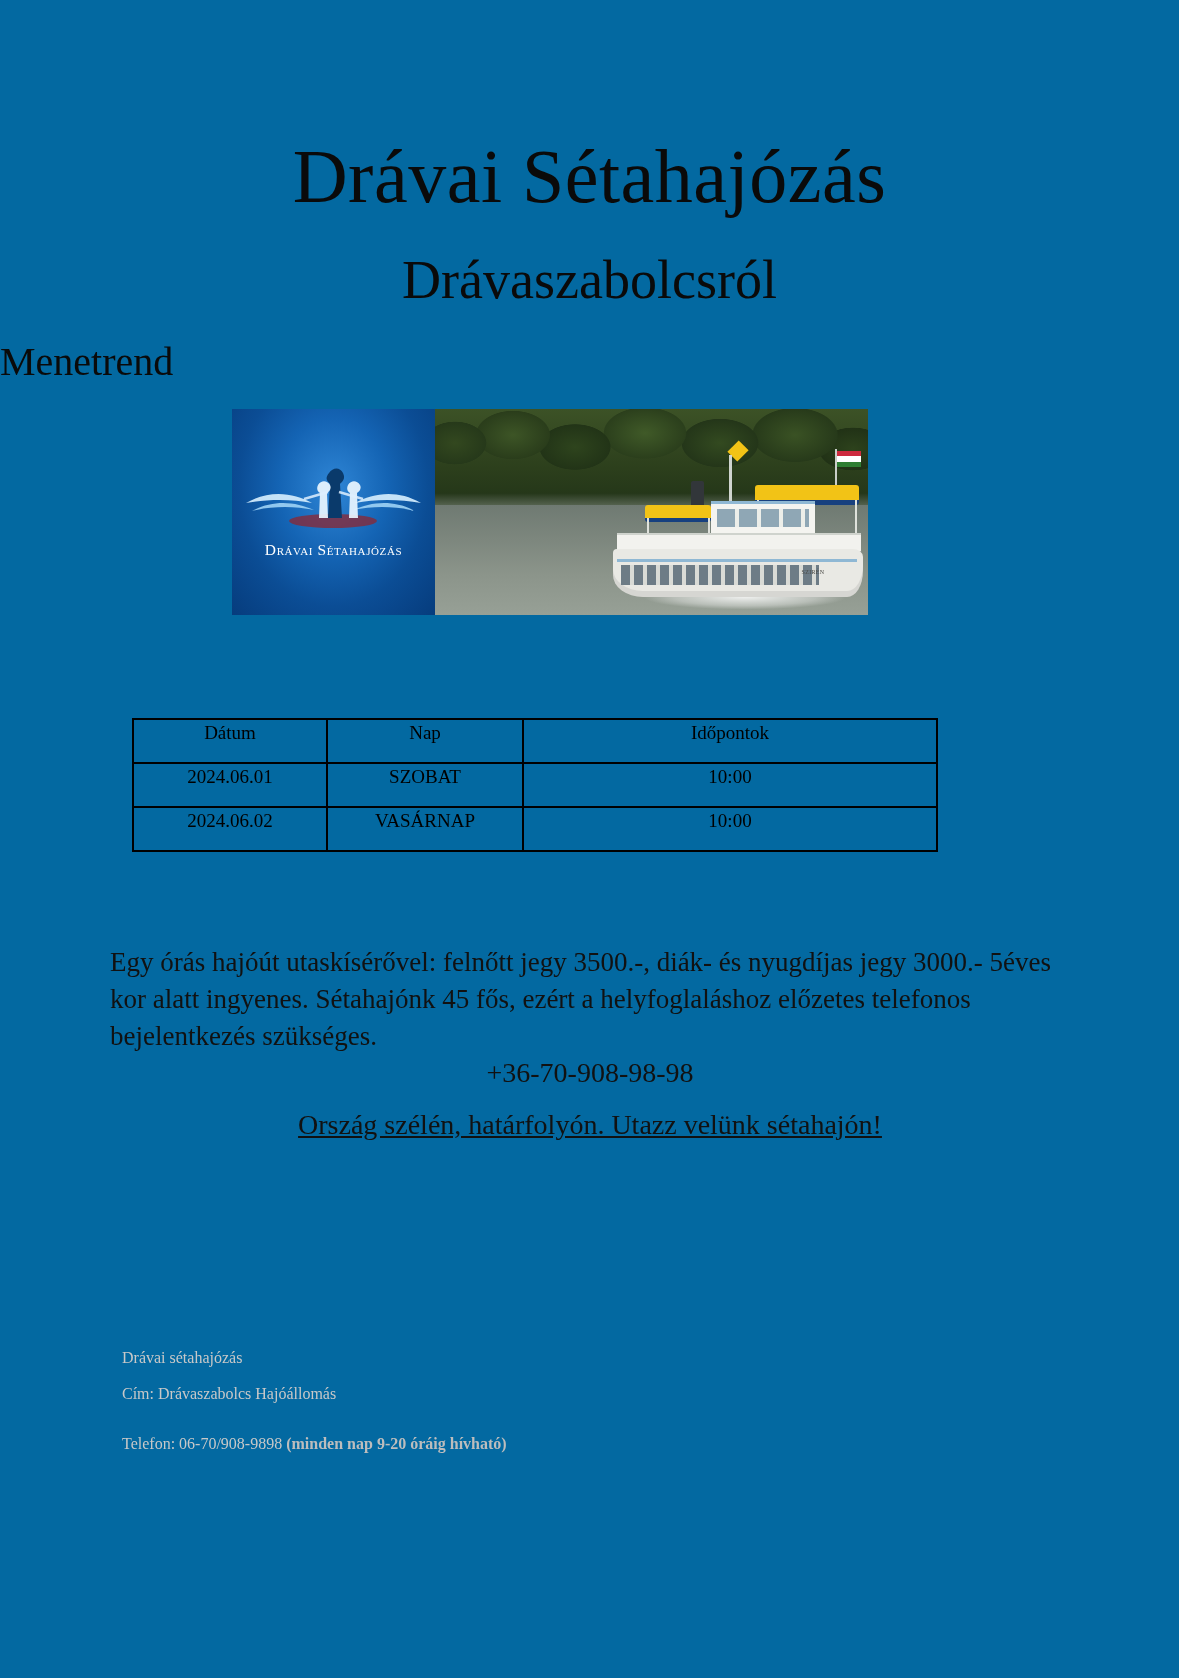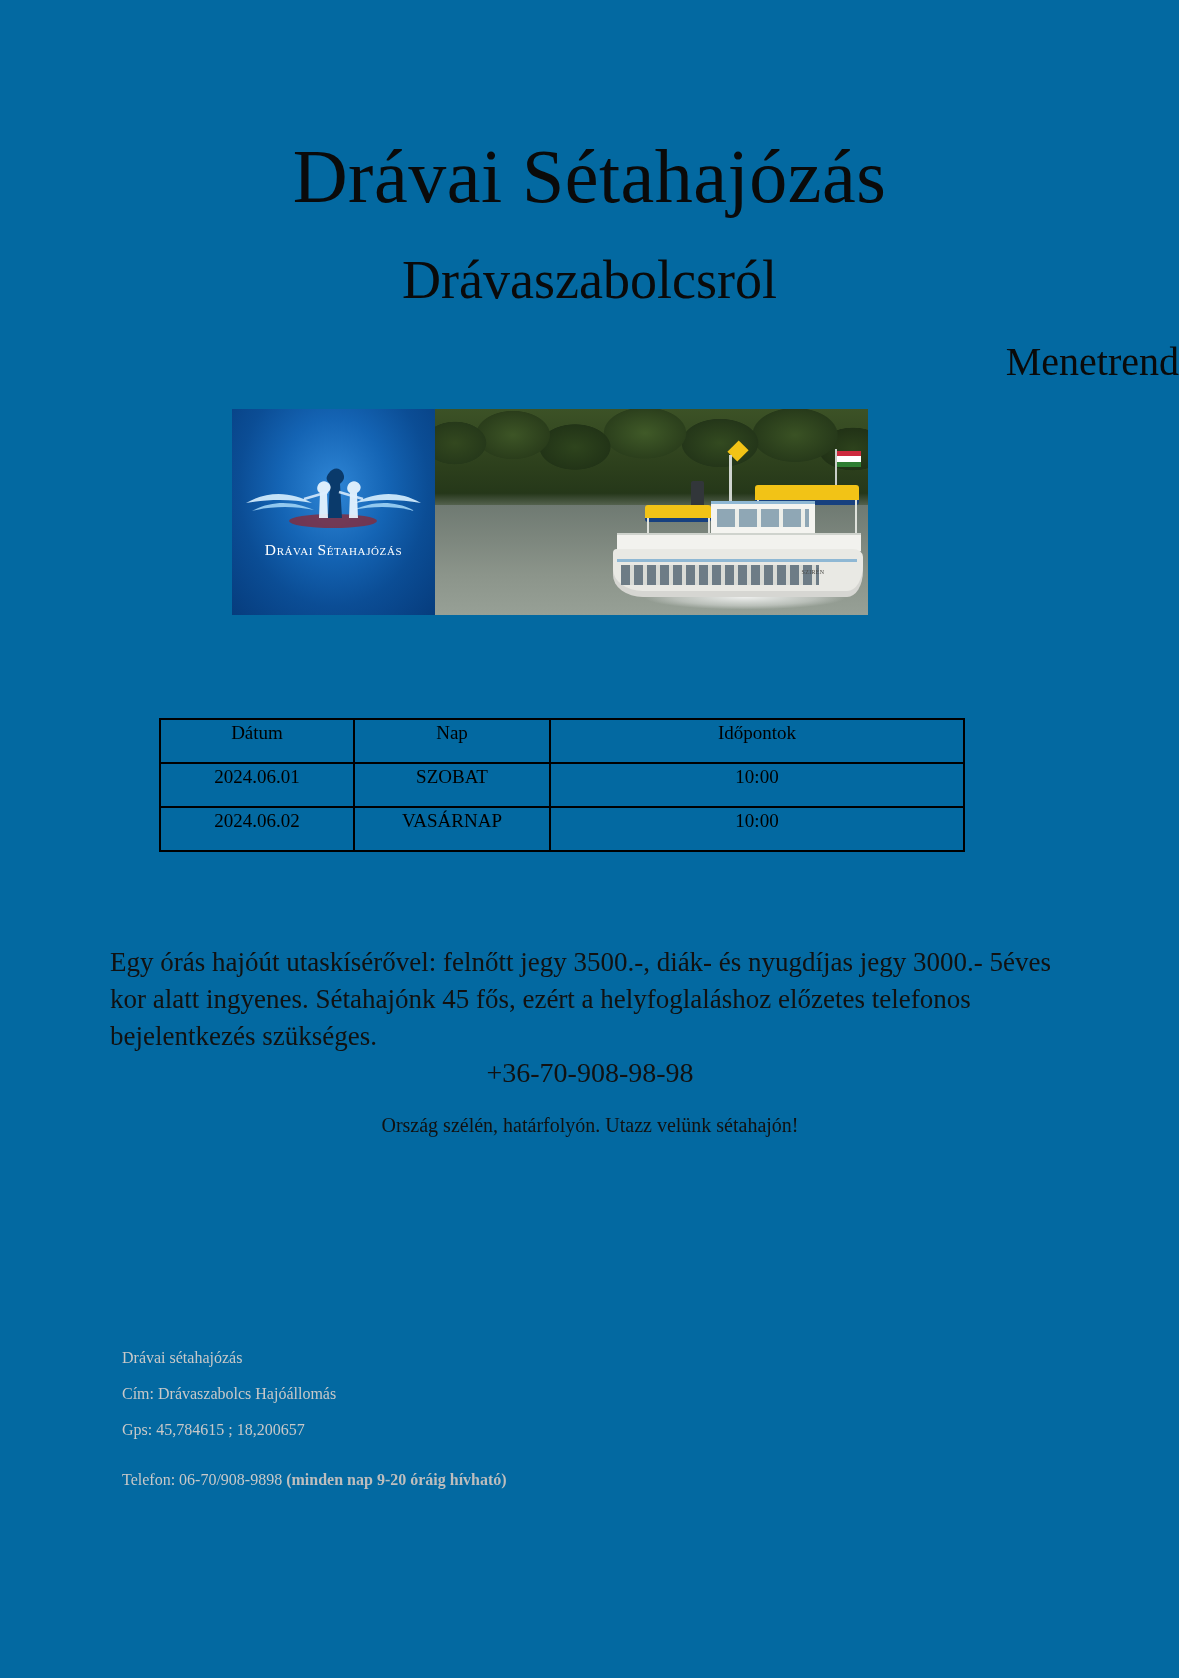--- a/index.html
+++ b/index.html
@@ -45,21 +45,21 @@
     font-size: 54px;
     line-height: 1.0;
     font-weight: 400;
     color: #0a0a0a;
   }
   .title-third {
     position: absolute;
     top: 342px;
     left: 0;
     width: 1179px;
-    text-align: right;
+    text-align: left;
     font-size: 40px;
     line-height: 1.0;
     font-weight: 400;
     color: #0a0a0a;
   }
 
   
   .banner {
     position: absolute;
     top: 409px;
@@ -157,21 +157,20 @@
   .schedule-wrap {
     position: absolute;
     top: 718px;
     left: 132px;
     width: 804px;
   }
   table.schedule {
     border-collapse: collapse;
     width: 804px;
     table-layout: fixed;
-    margin-left: 27px;
   }
   table.schedule th,
   table.schedule td {
     border: 2px solid #000000;
     text-align: center;
     font-size: 19px;
     font-weight: 400;
     font-family: "Liberation Serif", "DejaVu Serif", serif;
     padding: 0;
     vertical-align: top;
@@ -202,23 +201,24 @@
     font-size: 28px;
     line-height: 38px;
     color: #111111;
   }
   .tagline {
     position: absolute;
     top: 1106px;
     left: 110px;
     width: 960px;
     text-align: center;
-    font-size: 20px;
+    font-size: 28px;
     line-height: 38px;
     color: #111111;
+    text-decoration: underline;
   }
 
   
   .footer {
     position: absolute;
     top: 1340px;
     left: 122px;
     width: 700px;
     color: #c8c8c8;
     font-size: 16px;
@@ -316,18 +316,17 @@
     </table>
   </div>
 
   <div class="body-copy">Egy órás hajóút utaskísérővel: felnőtt jegy 3500.-, diák- és nyugdíjas jegy 3000.- 5éves kor alatt ingyenes. Sétahajónk 45 fős, ezért a helyfoglaláshoz előzetes telefonos bejelentkezés szükséges.</div>
   <div class="phone-line">+36-70-908-98-98</div>
   <div class="tagline">Ország szélén, határfolyón. Utazz velünk sétahajón!</div>
 
   <div class="footer">
     <span class="f-line">Drávai sétahajózás</span>
     <span class="f-line">Cím: Drávaszabolcs Hajóállomás</span>
-    <span class="f-line">Gps: 45,784615 ; 18,200657</span>
     <span class="f-gap"></span>
     <span class="f-line"><span>Telefon: 06-70/908-9898 </span><span class="f-bold">(minden nap 9-20 óráig hívható)</span></span>
   </div>
 
 </div>
 
 </body></html>

